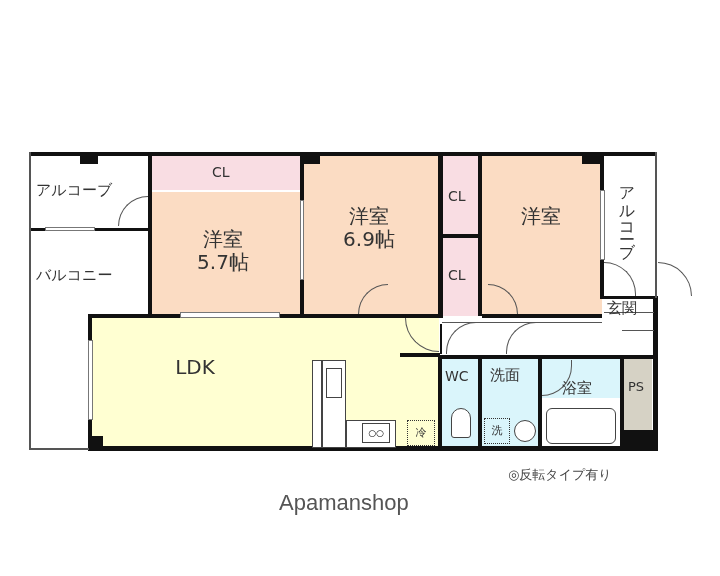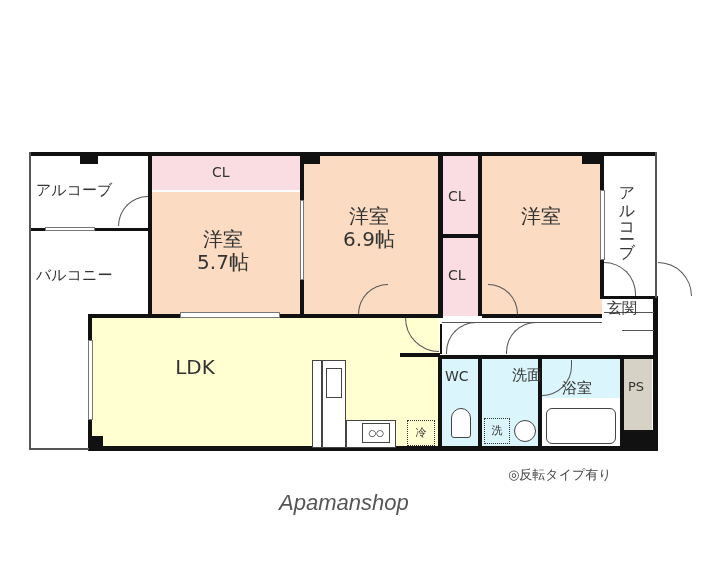--- a/index.html
+++ b/index.html
@@ -108,31 +108,31 @@
   </div>
 
   <div class="lbl" style="left:616px;top:176px;width:20px;font-size:16px;white-space:normal;writing-mode:vertical-rl;">アルコーブ</div>
   <div class="lbl" style="left:607px;top:300px;font-size:15px;">玄関</div>
 
   <div class="lbl" style="left:150px;top:356px;width:90px;font-size:20px;">
     <div>LDK</div>
   </div>
 
   <div class="lbl" style="left:445px;top:368px;font-size:14px;">WC</div>
-  <div class="lbl" style="left:512px;top:367px;font-size:15px;">洗面</div>
+  <div class="lbl" style="left:490px;top:367px;font-size:15px;">洗面</div>
   <div class="lbl" style="left:562px;top:380px;font-size:15px;">浴室</div>
   <div class="lbl" style="left:628px;top:380px;font-size:13px;">PS</div>
 
   <div class="fixture" style="left:312px;top:360px;width:10px;height:88px;"></div>
   <div class="fixture" style="left:322px;top:360px;width:24px;height:88px;"></div>
   <div class="fixture" style="left:326px;top:368px;width:16px;height:30px;"></div>
   <div class="fixture" style="left:346px;top:420px;width:50px;height:28px;"></div>
   <div class="fixture" style="left:362px;top:423px;width:28px;height:20px;font-size:9px;text-align:center;line-height:18px;">○○</div>
   <div class="dotted" style="left:407px;top:420px;width:28px;height:26px;line-height:24px;">冷</div>
 
   <div class="fixture" style="left:451px;top:408px;width:20px;height:30px;border-radius:10px 10px 3px 3px;"></div>
   <div class="dotted" style="left:484px;top:418px;width:26px;height:26px;line-height:24px;">洗</div>
   <div class="fixture" style="left:514px;top:420px;width:22px;height:22px;border-radius:50%;"></div>
   <div class="fixture" style="left:546px;top:408px;width:70px;height:36px;border-radius:6px;"></div>
 
   <div class="note" style="left:508px;top:466px;">◎反転タイプ有り</div>
-  <div class="brand" style="left:279px;top:490px;font-style:italic;">Apamanshop</div>
+  <div class="brand" style="left:279px;top:490px;">Apamanshop</div>
 </div>
 
 </body></html>

